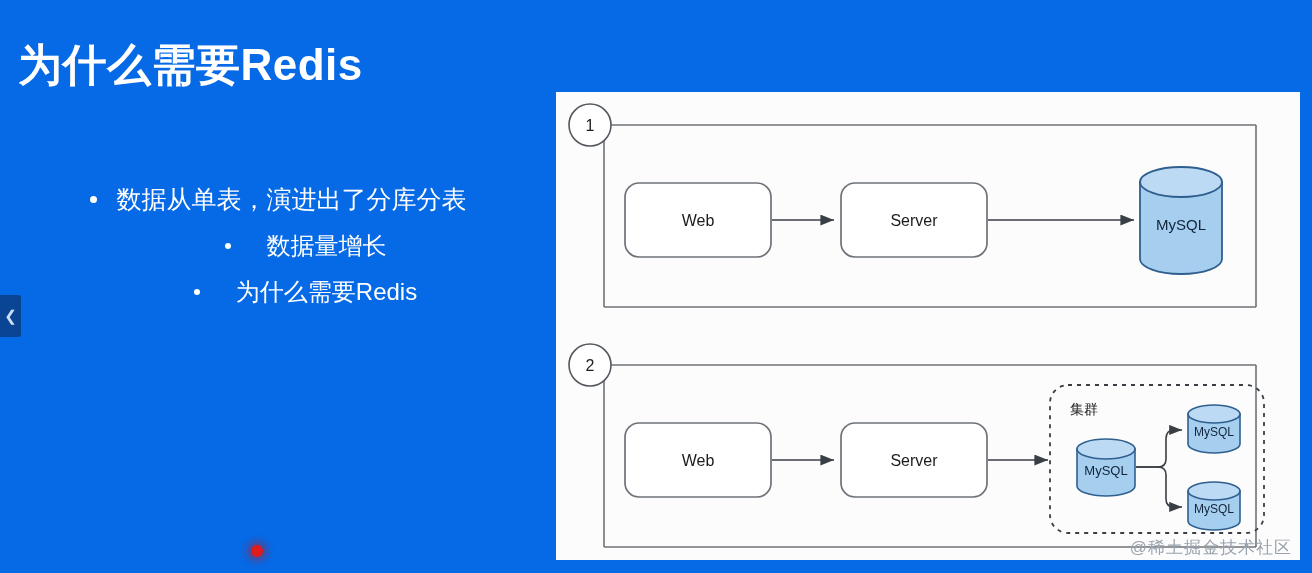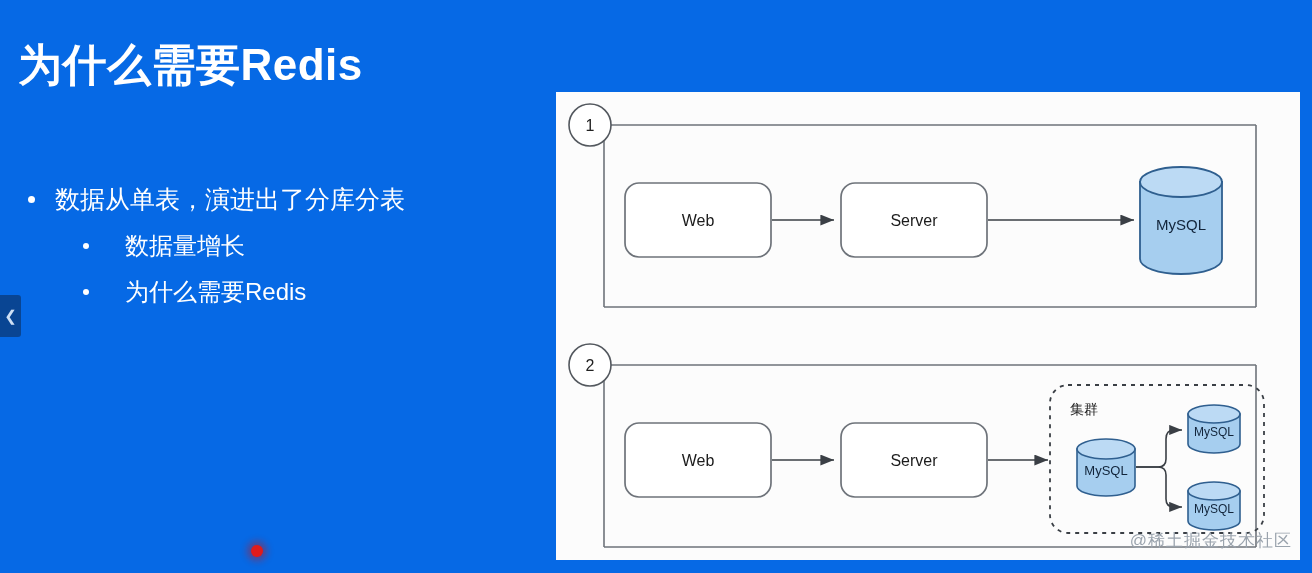--- a/index.html
+++ b/index.html
@@ -35,20 +35,21 @@
     position: absolute;
     left: 28px;
     top: 182px;
     width: 500px;
   }
   .bullet-row {
     display: flex;
     align-items: flex-start;
     color: #ffffff;
     white-space: nowrap;
+    justify-content: center;
   }
   .bullet-row.level-1 { margin-bottom: 13px; padding-left: 0px; }
   .bullet-row.level-2 { margin-bottom: 12px; padding-left: 55px; gap: 16px; }
 
   .bullet-dot {
     flex: 0 0 auto;
     display: inline-block;
     border-radius: 50%;
     background: #ffffff;
   }
@@ -107,21 +108,21 @@
     height: 468px;
     background: #fcfcfc;
     overflow: hidden;
   }
   #diagram-svg { display: block; }
 
   
   #panel-watermark {
     position: absolute;
     right: 8px;
-    bottom: 8px;
+    bottom: 1px;
     font-size: 17px;
     color: #9aa3ad;
     letter-spacing: 1px;
     white-space: nowrap;
   }
 </style>
 </head>
 <body>
 
 <div id="slide">

